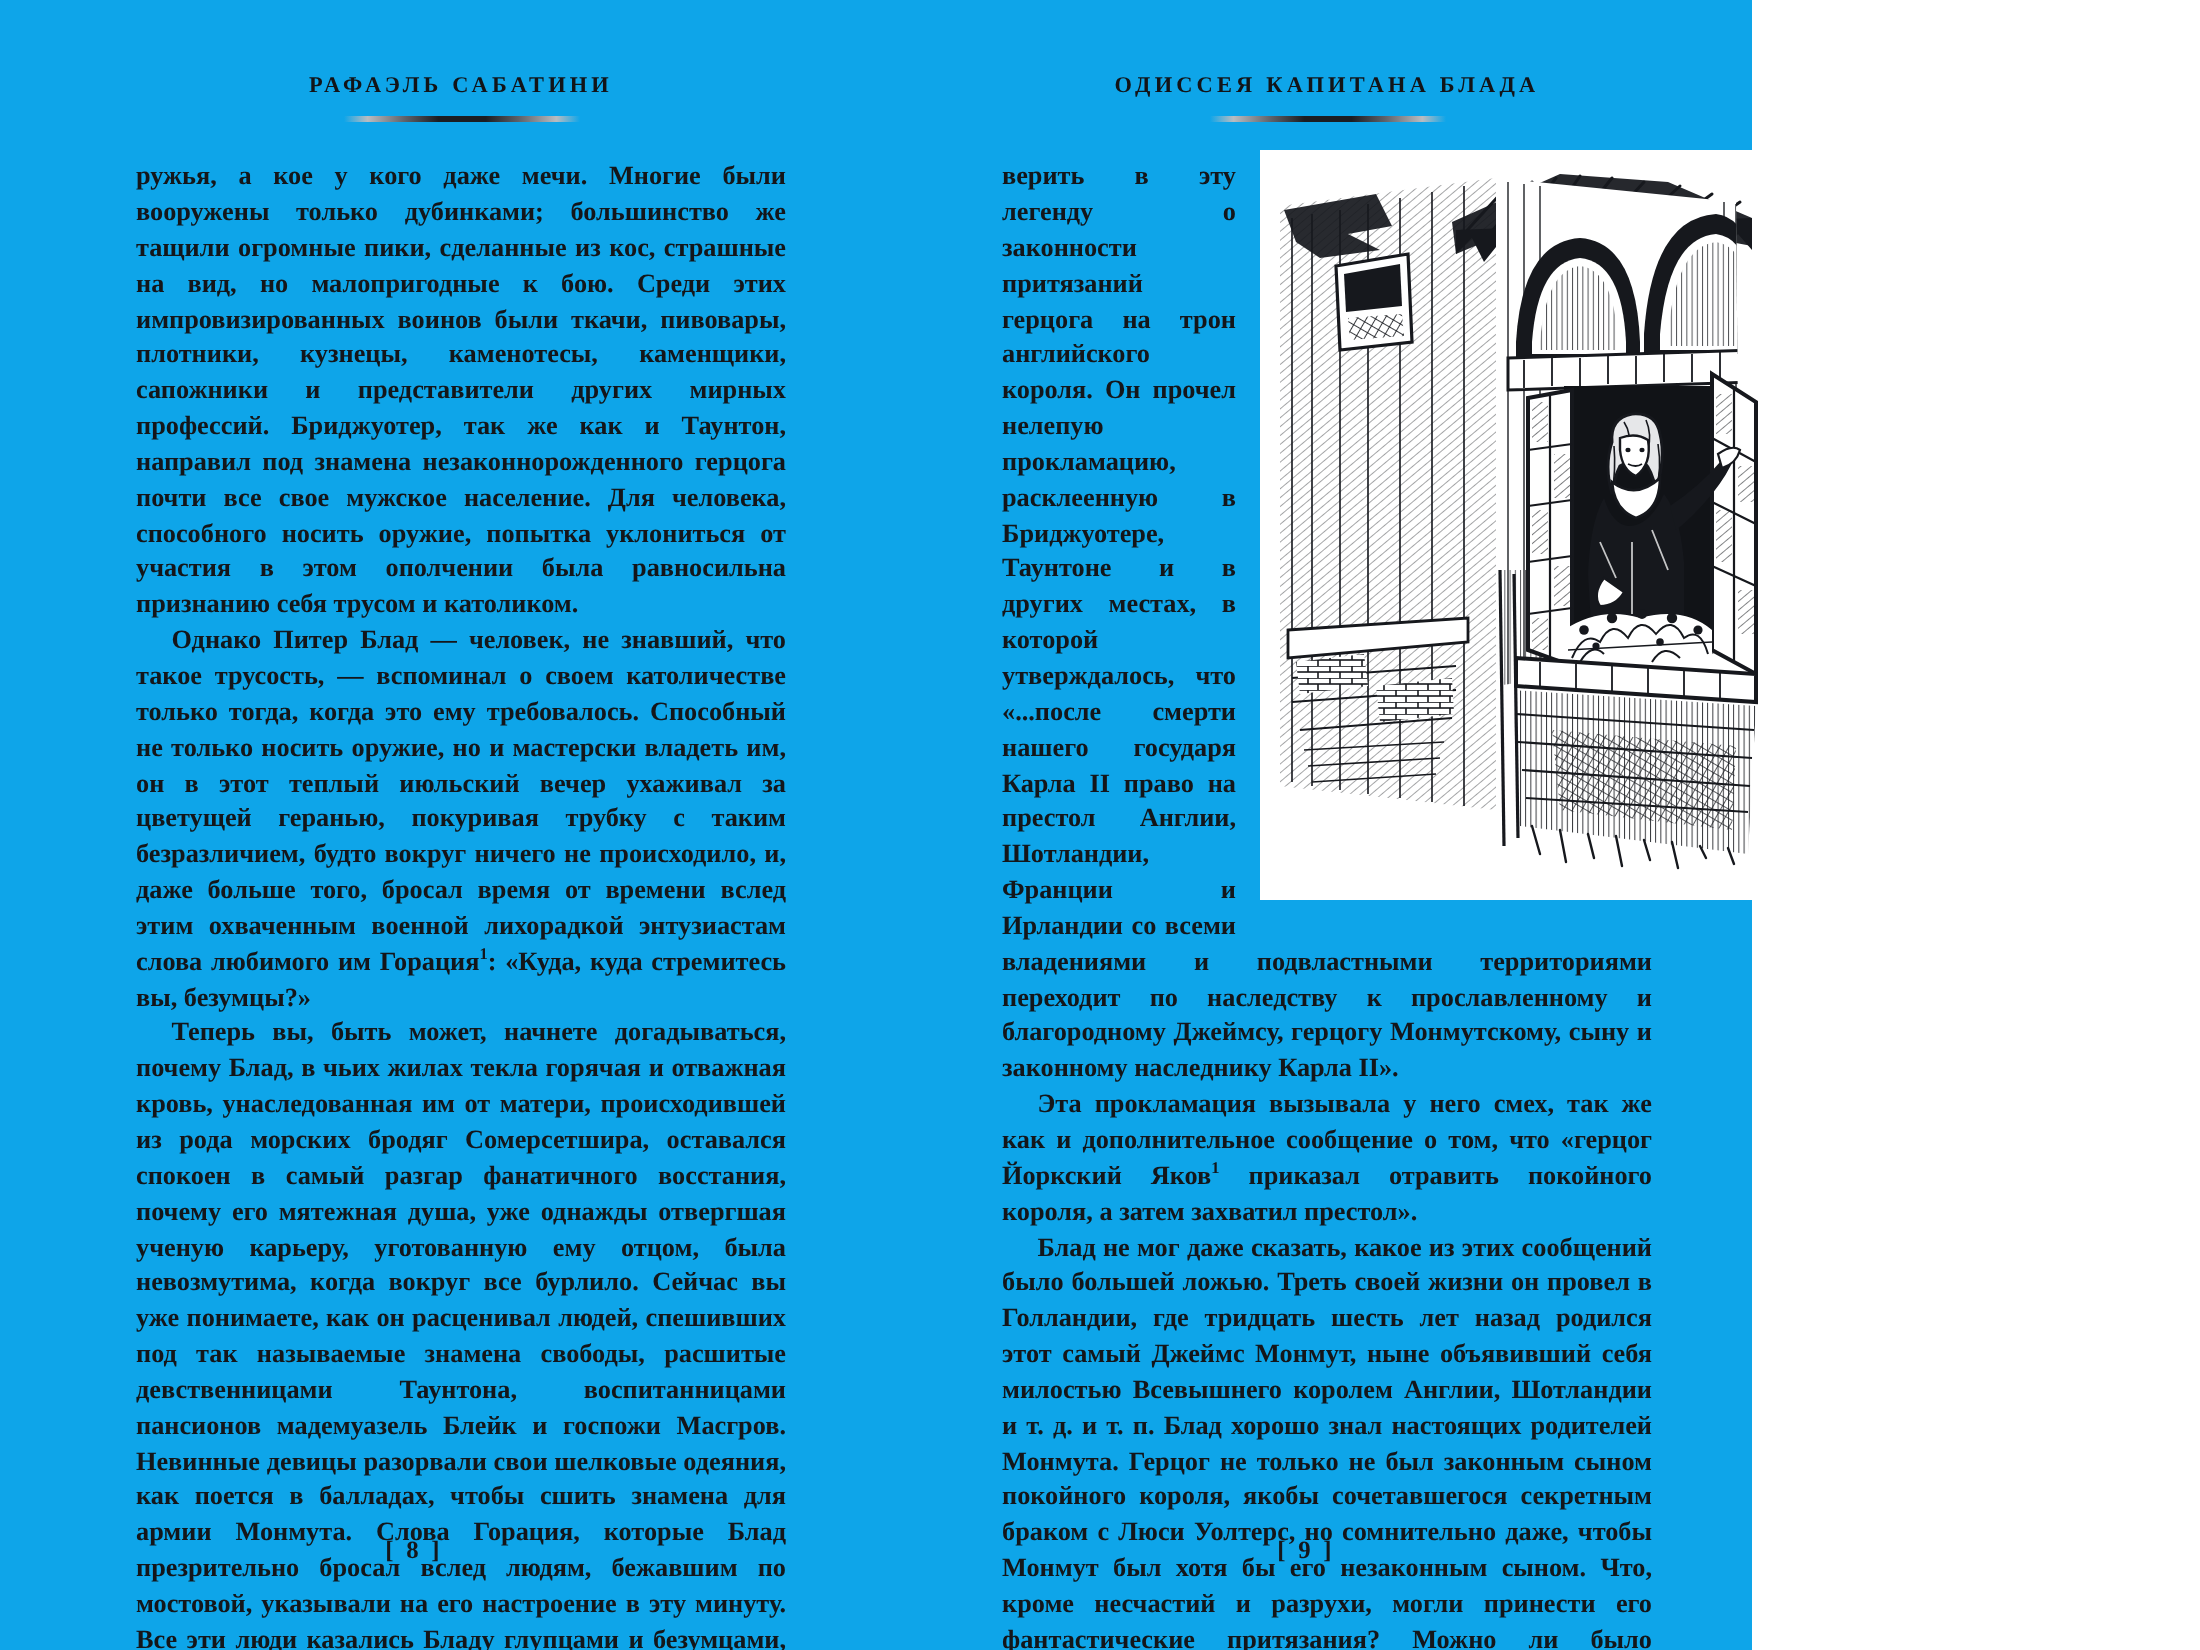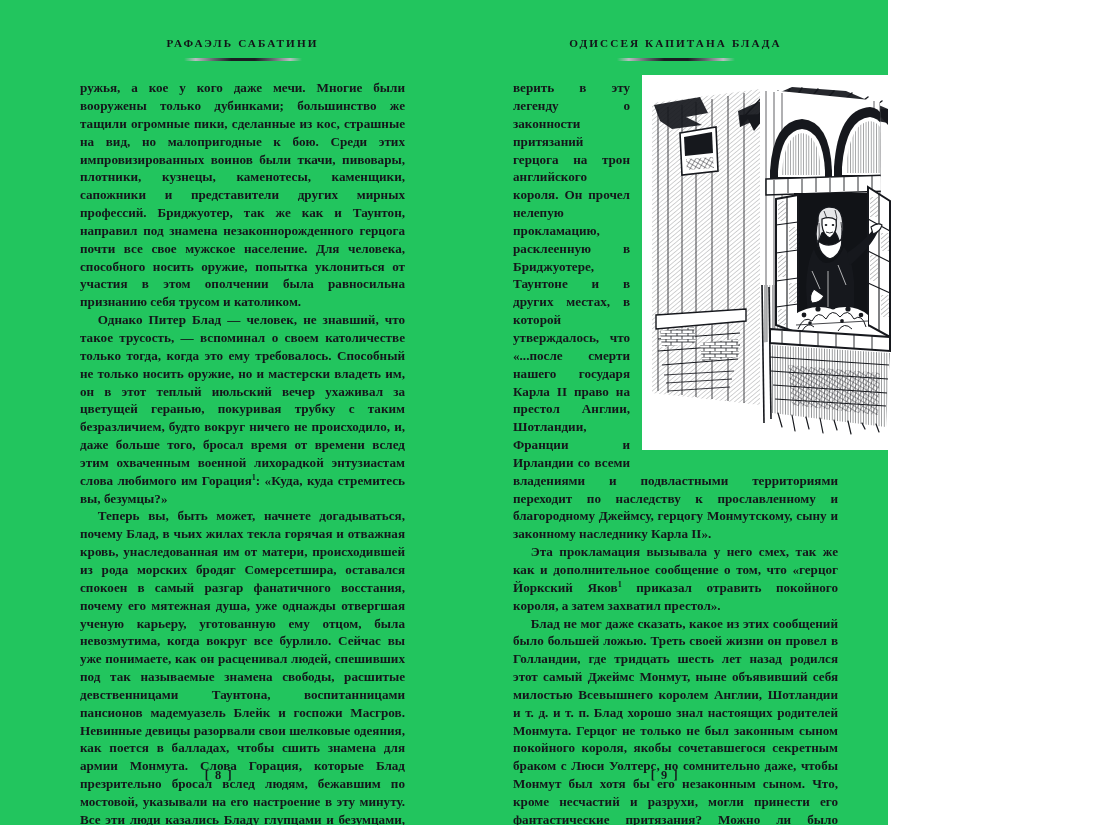--- a/index.html
+++ b/index.html
@@ -12,22 +12,21 @@
     height: 825px;
     font-family: "Liberation Serif", "DejaVu Serif", serif;
     color: #14161a;
     overflow: hidden;
   }
   .spread {
     position: relative;
     width: 876px;
     height: 825px;
     display: flex;
-    background: #22c55e;
-    padding-left: 12px;
+    background: #0ea5e9;
   }
   .page {
     position: relative;
     width: 550px;
     height: 825px;
     box-sizing: border-box;
   }
   .page-left  { padding: 0 45px 0 68px; }
   .page-right { padding: 0 50px 0 63px; }
 

